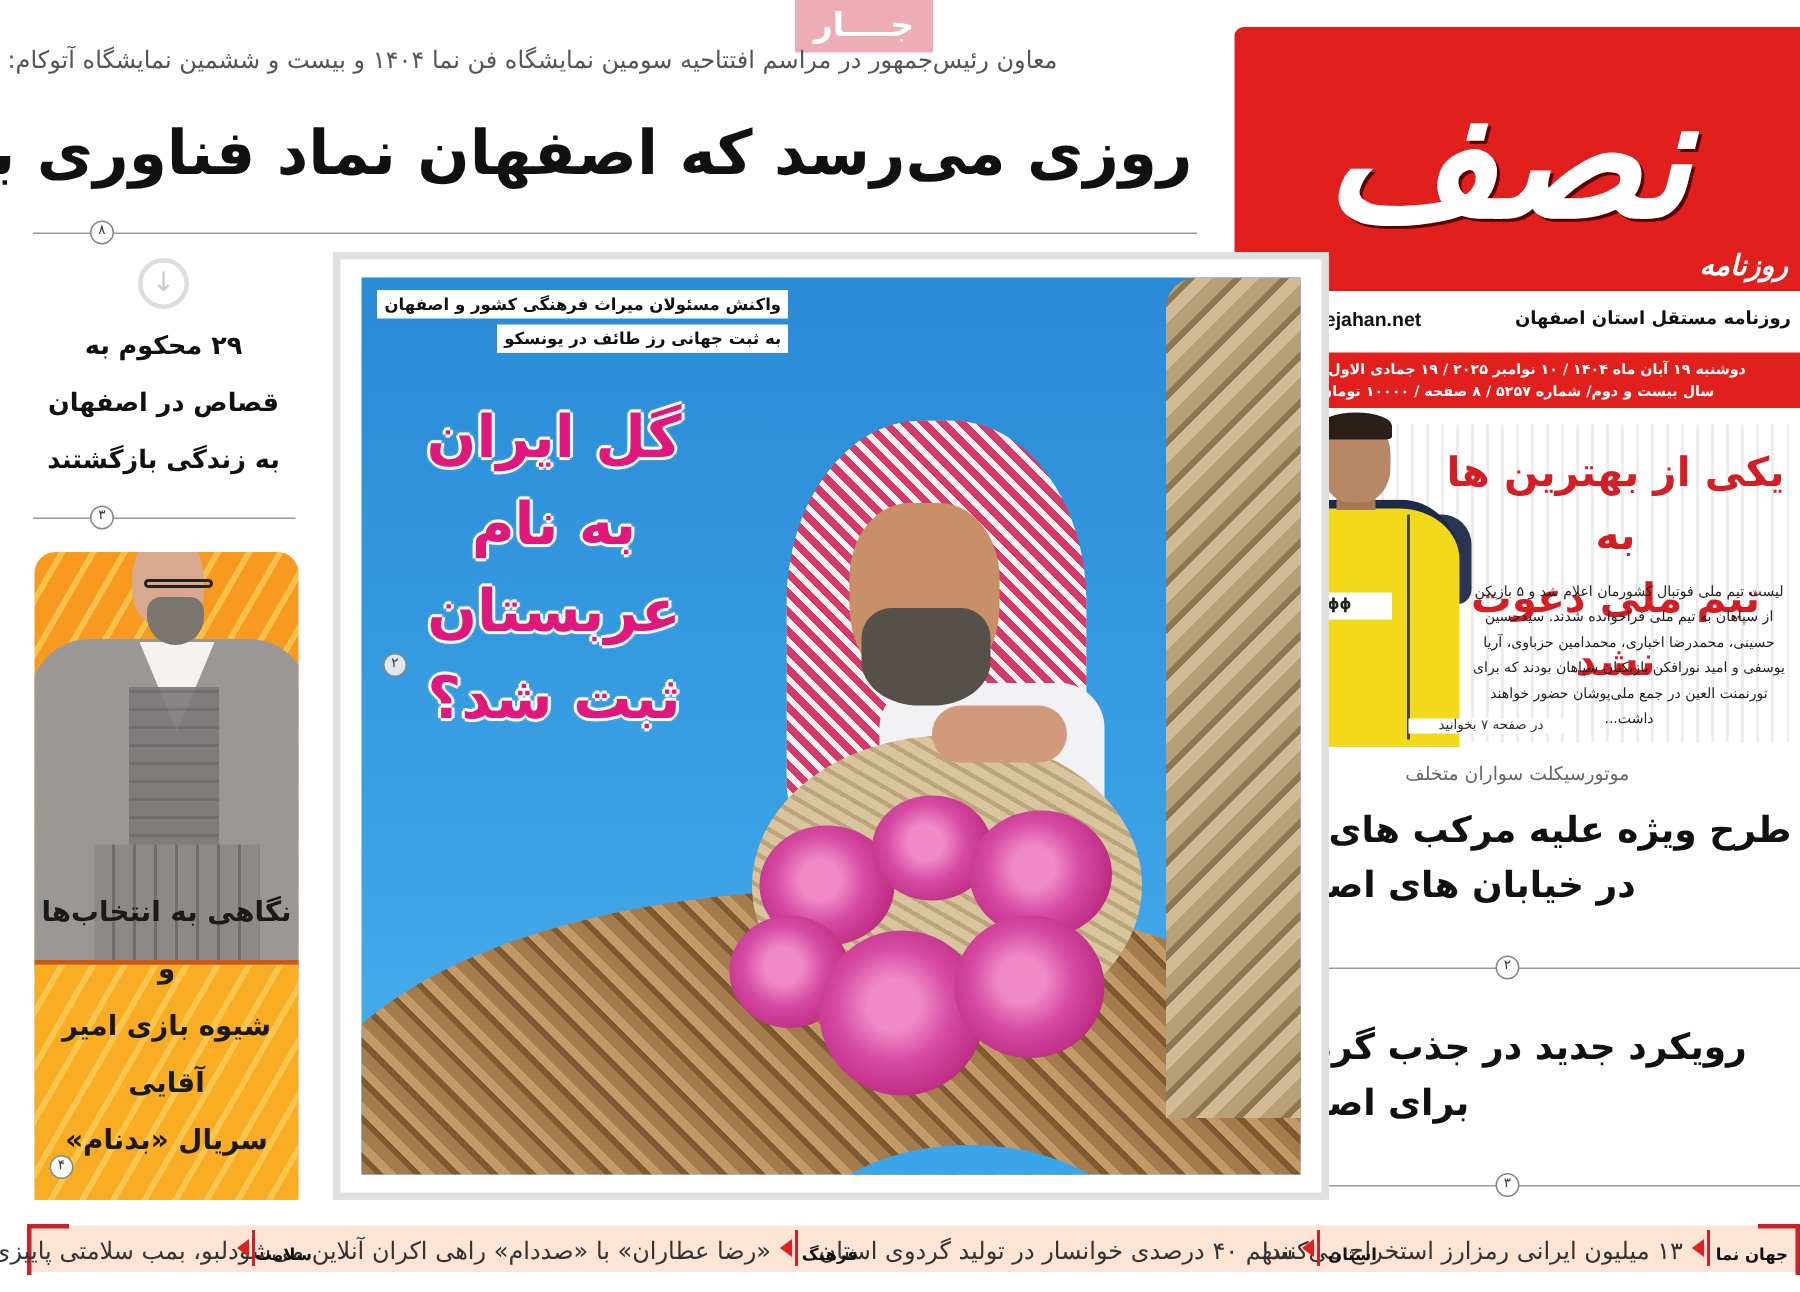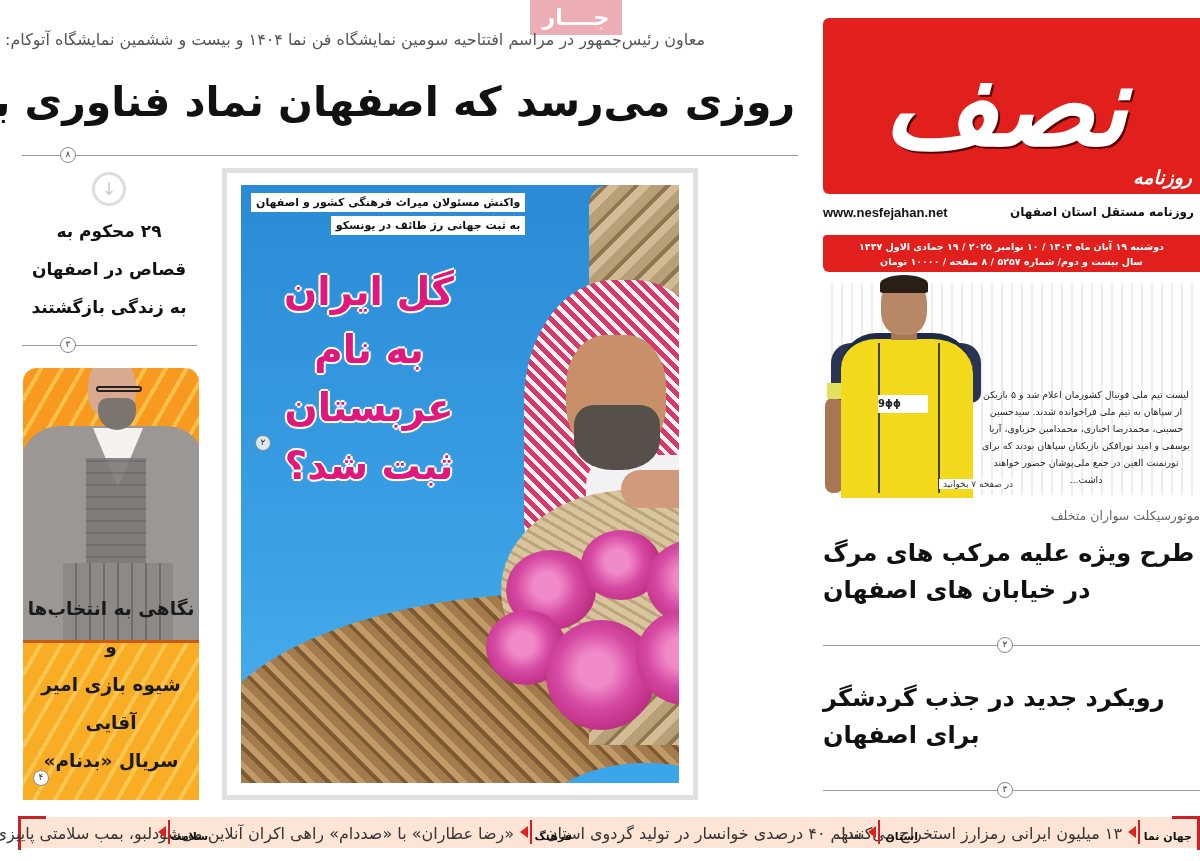--- a/index.html
+++ b/index.html
@@ -48,24 +48,24 @@
   .player .sleeve-r { position: absolute; left: 128px; top: 60px; width: 30px; height: 60px; background: #2a3555; border-radius: 0 20px 10px 0; }
   .player .arm-l { position: absolute; left: 2px; top: 115px; width: 18px; height: 95px; background: #a87555; border-radius: 8px; }
   .player .band { position: absolute; left: 4px; top: 100px; width: 22px; height: 16px; background: #e4e060; }
   .player .sponsor { position: absolute; left: 55px; top: 112px; width: 50px; height: 18px; background: #fff; color: #222;
     font-size: 10px; font-weight: bold; text-align: left; line-height: 18px; direction: ltr; }
   .player .stripe { position: absolute; width: 2px; background: #444; }
 
   .fb-title { position: absolute; right: 8px; top: 12px; width: 230px; text-align: center; color: #d41e26;
     font-size: 27px; font-weight: 900; line-height: 42px; }
   .fb-body { position: absolute; right: 6px; top: 103px; width: 216px; font-size: 9.4px; line-height: 17px; color: #222; text-align: center; }
-  .fb-ref { position: absolute; left: 116px; top: 196px; font-size: 9px; color: #333; background: #fff; padding: 0 4px; }
-
-  
-  .story-kicker { font-size: 12.5px; color: #666; line-height: 22px; }
+  .fb-ref { position: absolute; left: 116px; top: 196px; font-size: 9px; color: #333; background: #fff; padding: 0 20px; }
+
+  
+  .story-kicker { font-size: 12.5px; color: #666; text-align: center; line-height: 22px; }
   .story-title { font-size: 24px; font-weight: bold; color: #111; text-align: left; line-height: 37px; }
 
   
   .left-icon { left: 92px; top: 172px; width: 34px; height: 34px; border: 3px solid #ddd; border-radius: 50%; color: #ccc; font-size: 18px; text-align: center; line-height: 28px; }
   .left-title { left: 14px; top: 212px; width: 190px; text-align: center; font-size: 17px; font-weight: 900; line-height: 38px; color: #111; }
 
   .orange-card { left: 23px; top: 368px; width: 176px; height: 432px; border-radius: 14px 14px 0 0; overflow: hidden;
     background: repeating-linear-gradient(120deg, #f79a1f 0 14px, #fbc04a 14px 18px); }
   .orange-card .bottom { position: absolute; left: 0; bottom: 0; width: 100%; height: 160px;
     background: repeating-linear-gradient(120deg, #f9ad25 0 14px, #fbc54e 14px 18px); border-top: 3px solid #c85a14; }
@@ -78,21 +78,21 @@
   .man .vest { position: absolute; left: 78px; top: 90px; width: 60px; height: 110px;
     background: repeating-linear-gradient(0deg, #7d7a78 0 10px, #6c6a6a 10px 12px), #7d7a78; opacity: .9; }
   .man .pants { position: absolute; left: 55px; top: 195px; width: 110px; height: 90px;
     background: repeating-linear-gradient(90deg, #8c8986 0 12px, #6f6d6c 12px 14px); }
 
   .orange-title { position: absolute; left: 0; bottom: 20px; width: 100%; text-align: center; font-size: 18.5px; font-weight: 900;
     line-height: 38px; color: #1a1a1a; }
   .orange-marker { position: absolute; left: 10px; bottom: 14px; }
 
   
-  .photo-frame { left: 222px; top: 168px; width: 476px; height: 632px; background: #e0e0e0; padding: 5px; }
+  .photo-frame { left: 222px; top: 168px; width: 664px; height: 632px; background: #e0e0e0; padding: 5px; }
   .photo-inner { width: 100%; height: 100%; background: #fff; padding: 12px 14px; }
   .photo { position: relative; width: 100%; height: 100%; overflow: hidden;
     background: linear-gradient(180deg, #2a8ad6 0%, #3aa0e4 60%, #4cb2ee 100%); }
   .rope { position: absolute; right: 0; top: 0; width: 90px; height: 560px;
     background: repeating-linear-gradient(135deg, #b79f78 0 10px, #8e7650 10px 14px, #d2bb94 14px 22px); border-radius: 20px 0 0 0; }
   .mat { position: absolute; left: -40px; bottom: -140px; width: 720px; height: 330px; border-radius: 50%;
     background: repeating-linear-gradient(45deg, #a47b4c 0 8px, #7e5a33 8px 12px, #c29a68 12px 18px); }
   .mat-hole { position: absolute; left: 330px; bottom: 20px; width: 230px; height: 140px; border-radius: 50%; background: #3aa5e8; }
   .person { position: absolute; left: 275px; top: 80px; width: 230px; height: 320px; }
   .person .ghutra { position: absolute; left: 8px; top: 15px; width: 200px; height: 270px; border-radius: 45% 45% 10% 10%;
@@ -150,20 +150,24 @@
     <div class="arm-l"></div>
     <div class="band"></div>
     <div class="shirt"></div>
     <div class="stripe" style="left:55px; top:60px; height:150px;"></div>
     <div class="stripe" style="left:115px; top:60px; height:150px;"></div>
     <div class="neck"></div>
     <div class="head"></div>
     <div class="hair"></div>
     <div class="sponsor">9ɸɸ</div>
   </div>
+  <div class="fb-title">
+    <div>یکی از بهترین ها به</div>
+    <div>تیم ملی دعوت نشد</div>
+  </div>
   <div class="fb-body">لیست تیم ملی فوتبال کشورمان اعلام شد و ۵ بازیکن از سپاهان به تیم ملی فراخوانده شدند. سیدحسین حسینی، محمدرضا اخباری، محمدامین حزباوی، آریا یوسفی و امید نورافکن بازیکنان سپاهان بودند که برای تورنمنت العین در جمع ملی‌پوشان حضور خواهند داشت...</div>
   <div class="fb-ref">در صفحه ۷ بخوانید</div>
 </div>
 
 <div class="abs" style="left:823px; top:505px; width:377px;">
   <div class="story-kicker">موتورسیکلت سواران متخلف</div>
   <div style="height:8px;"></div>
   <div class="story-title">طرح ویژه علیه مرکب های مرگ</div>
   <div class="story-title">در خیابان های اصفهان</div>
 </div>

